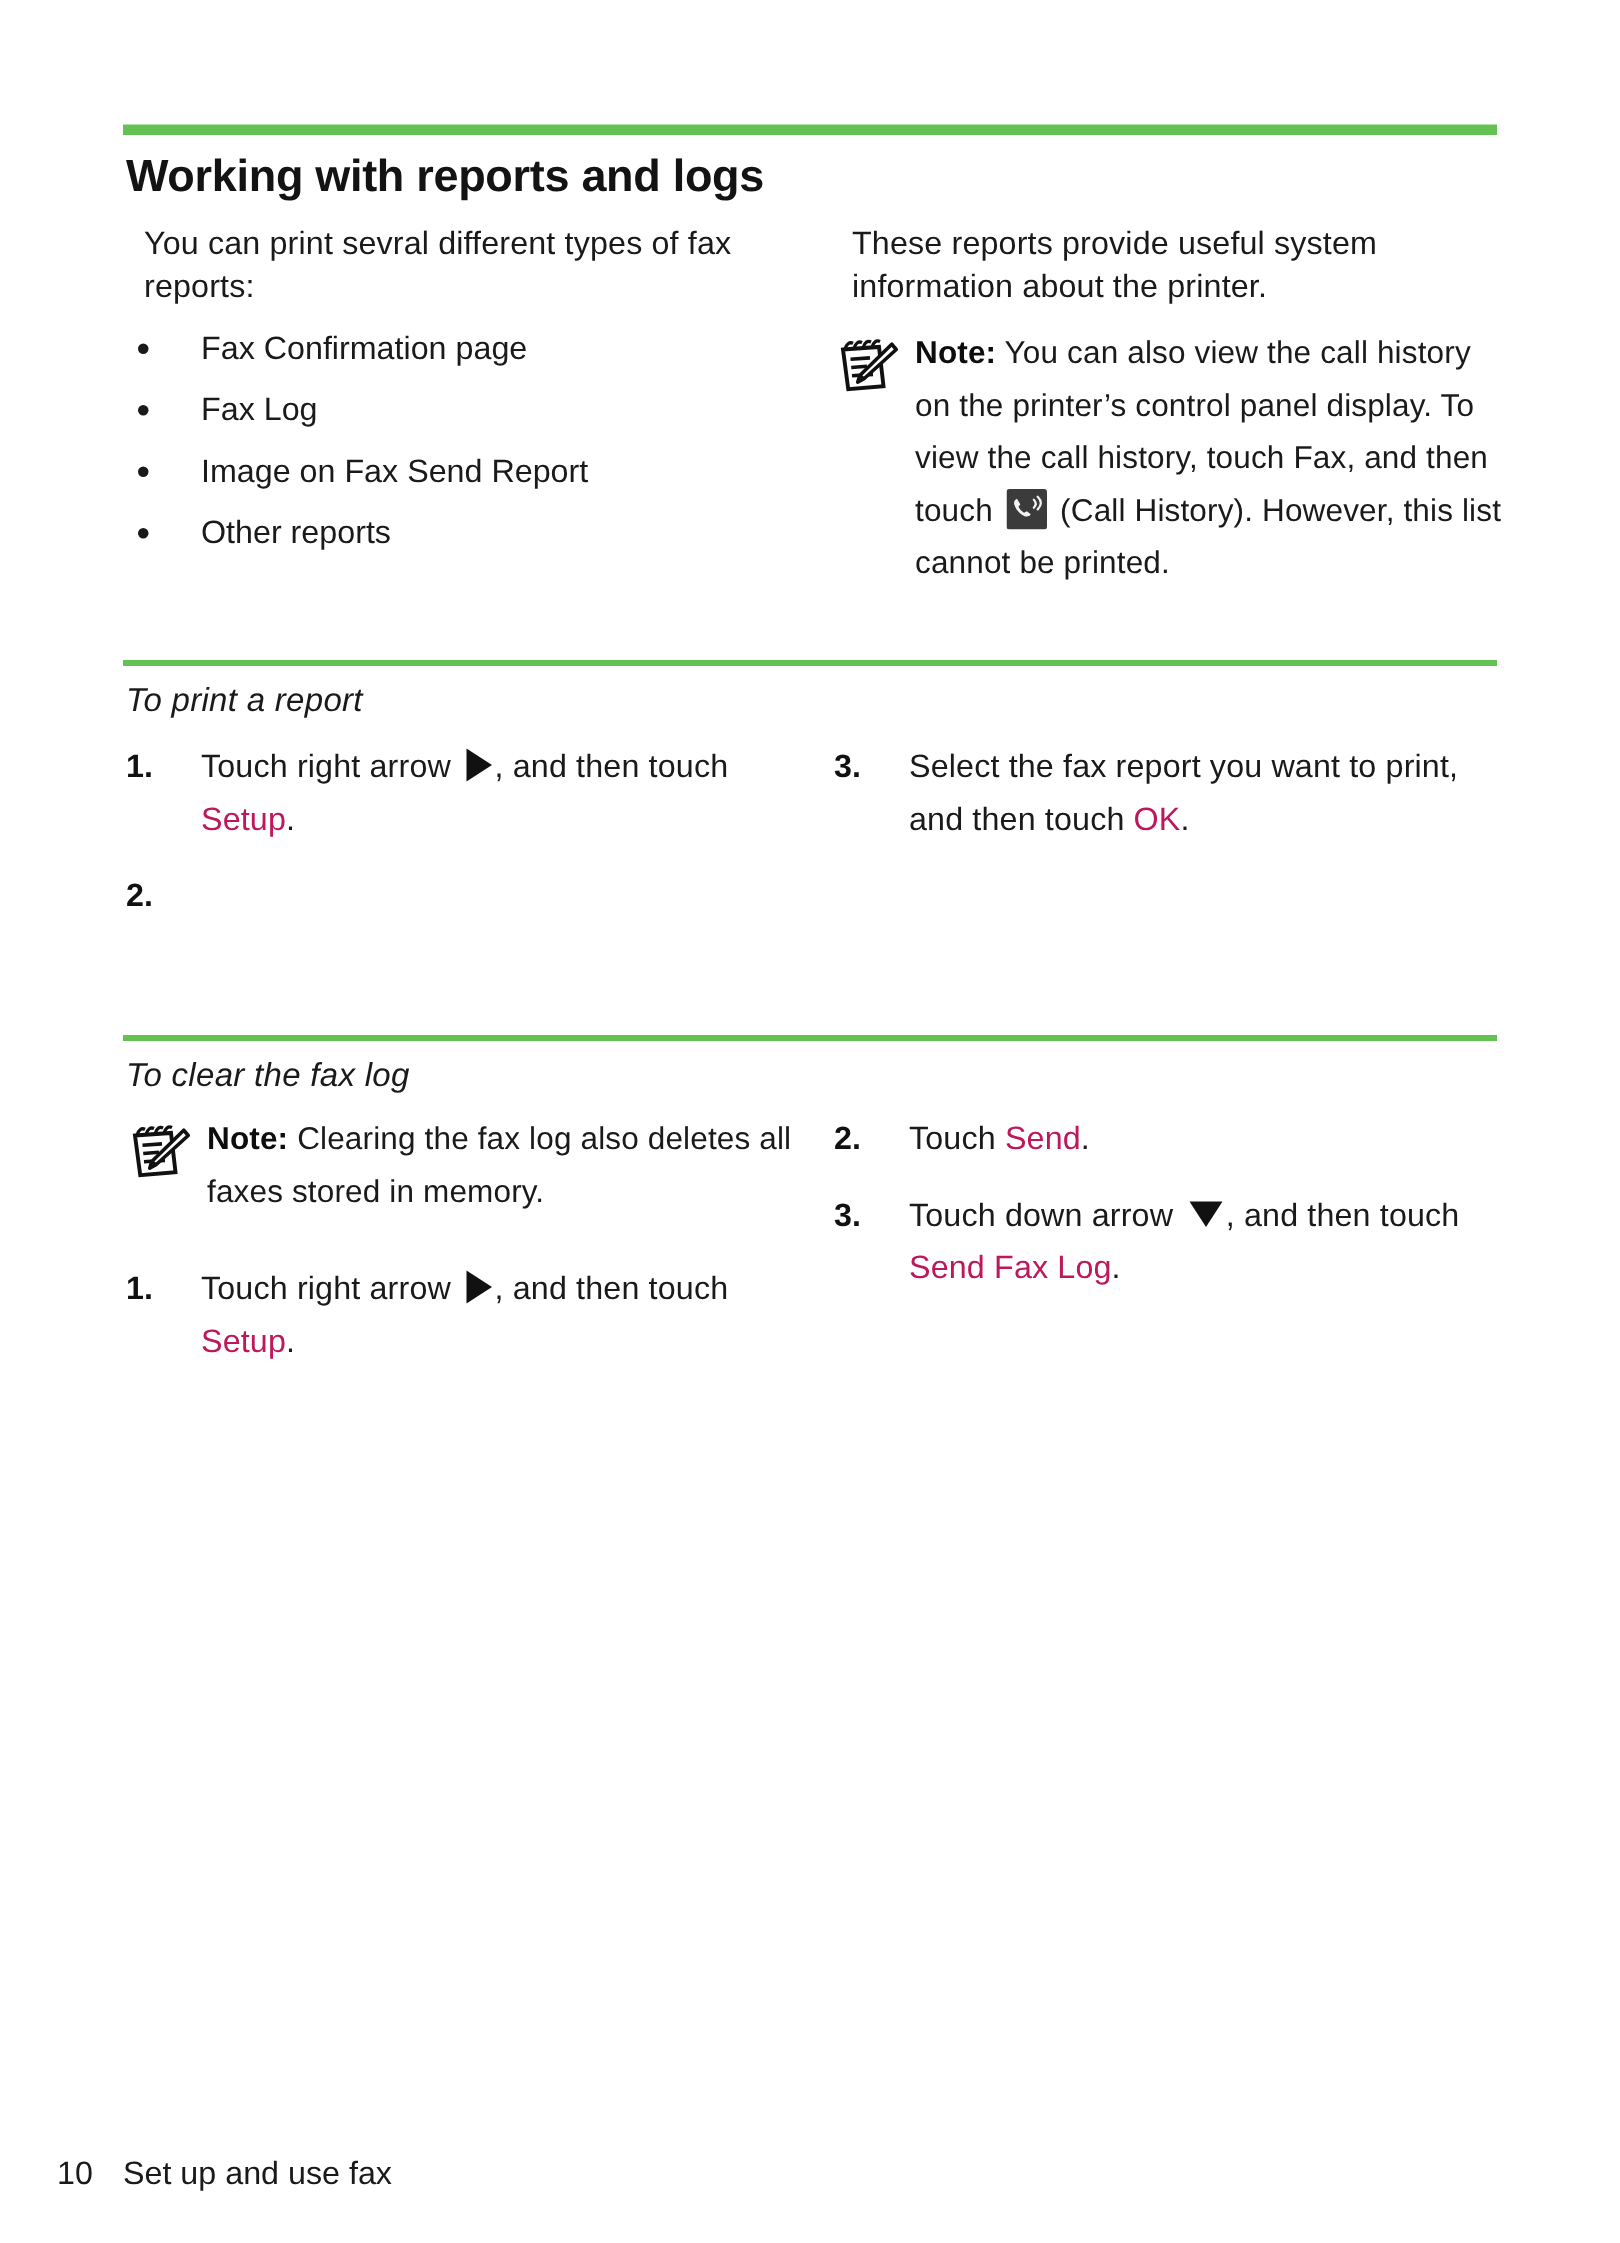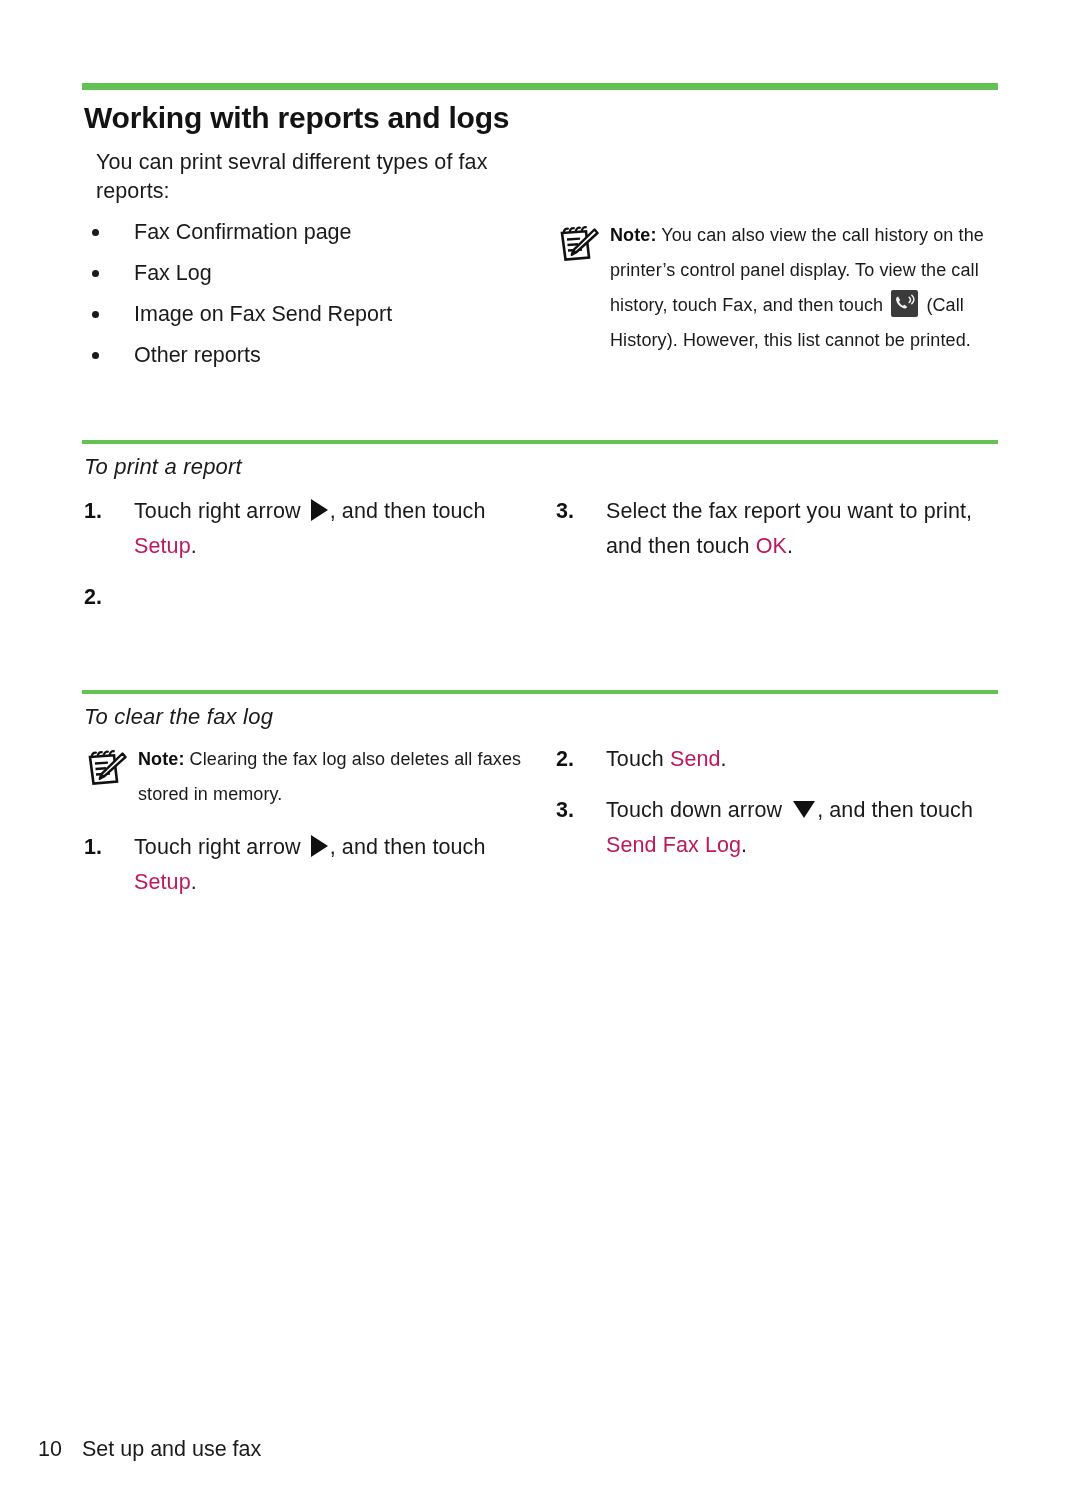--- a/index.html
+++ b/index.html
@@ -130,21 +130,21 @@
   }
   .note-icon {
     position: absolute;
     left: 0;
     top: 6px;
     width: 44px;
     height: 44px;
   }
   .note-body {
     margin-left: 54px;
-    font-size: 18px;
+    font-size: 21px;
     line-height: 35px;
     color: #1a1a1a;
     letter-spacing: 0.1px;
   }
   .note-label {
     font-weight: bold;
     color: #0d0d0d;
   }
 
   b, .bold { font-weight: normal; color: #be185d; }
@@ -192,20 +192,21 @@
 </head>
 <body>
 
 <div class="page">
 
   <div class="rule-thick" style="top:83px;"></div>
 
   <div class="h1" style="top:101px;">Working with reports and logs</div>
 
   <div class="col-left para" style="top:148px;">You can print sevral different types of fax reports:</div>
+  <div class="col-right para" style="top:148px;">These reports provide useful system information about the printer.</div>
 
   <div class="bullets" style="top:218px;">
     <div class="bullet-row">
       <span class="bullet-dot"></span>
       <span class="bullet-text">Fax Confirmation page</span>
     </div>
     <div class="bullet-row">
       <span class="bullet-dot"></span>
       <span class="bullet-text">Fax Log</span>
     </div>
@@ -271,21 +272,21 @@
     <div class="step">
       <div class="step-num">3.</div>
       <div class="step-body"><span>Select the fax report you want to print, and then touch </span><b>OK</b><span>.</span></div>
     </div>
   </div>
 
   <div class="rule-thin" style="top:690px;"></div>
   <div class="h2" style="top:704px;">To clear the fax log</div>
 
   <div class="col-left" style="top:742px;">
-    <div class="note" style="margin-bottom:18px;">
+    <div class="note" style="margin-bottom:30px;">
       <span class="note-icon">
         <svg viewBox="0 0 44 44" width="44" height="44">
           <g fill="none" stroke="#111" stroke-width="2.2">
             <path d="M7.5 8.5 q1.6 -5.2 5.2 -3.6"></path>
             <path d="M13.5 8.0 q1.6 -5.2 5.2 -3.6"></path>
             <path d="M19.5 7.6 q1.6 -5.2 5.2 -3.6"></path>
             <path d="M25.5 7.2 q1.6 -5.2 5.2 -3.6"></path>
           </g>
           <path d="M6 9 L30 7.3 L33 33.5 L9.5 35.5 Z" fill="#fff" stroke="#111" stroke-width="2.6"></path>
           <g stroke="#111" stroke-width="2.4" stroke-linecap="butt">

